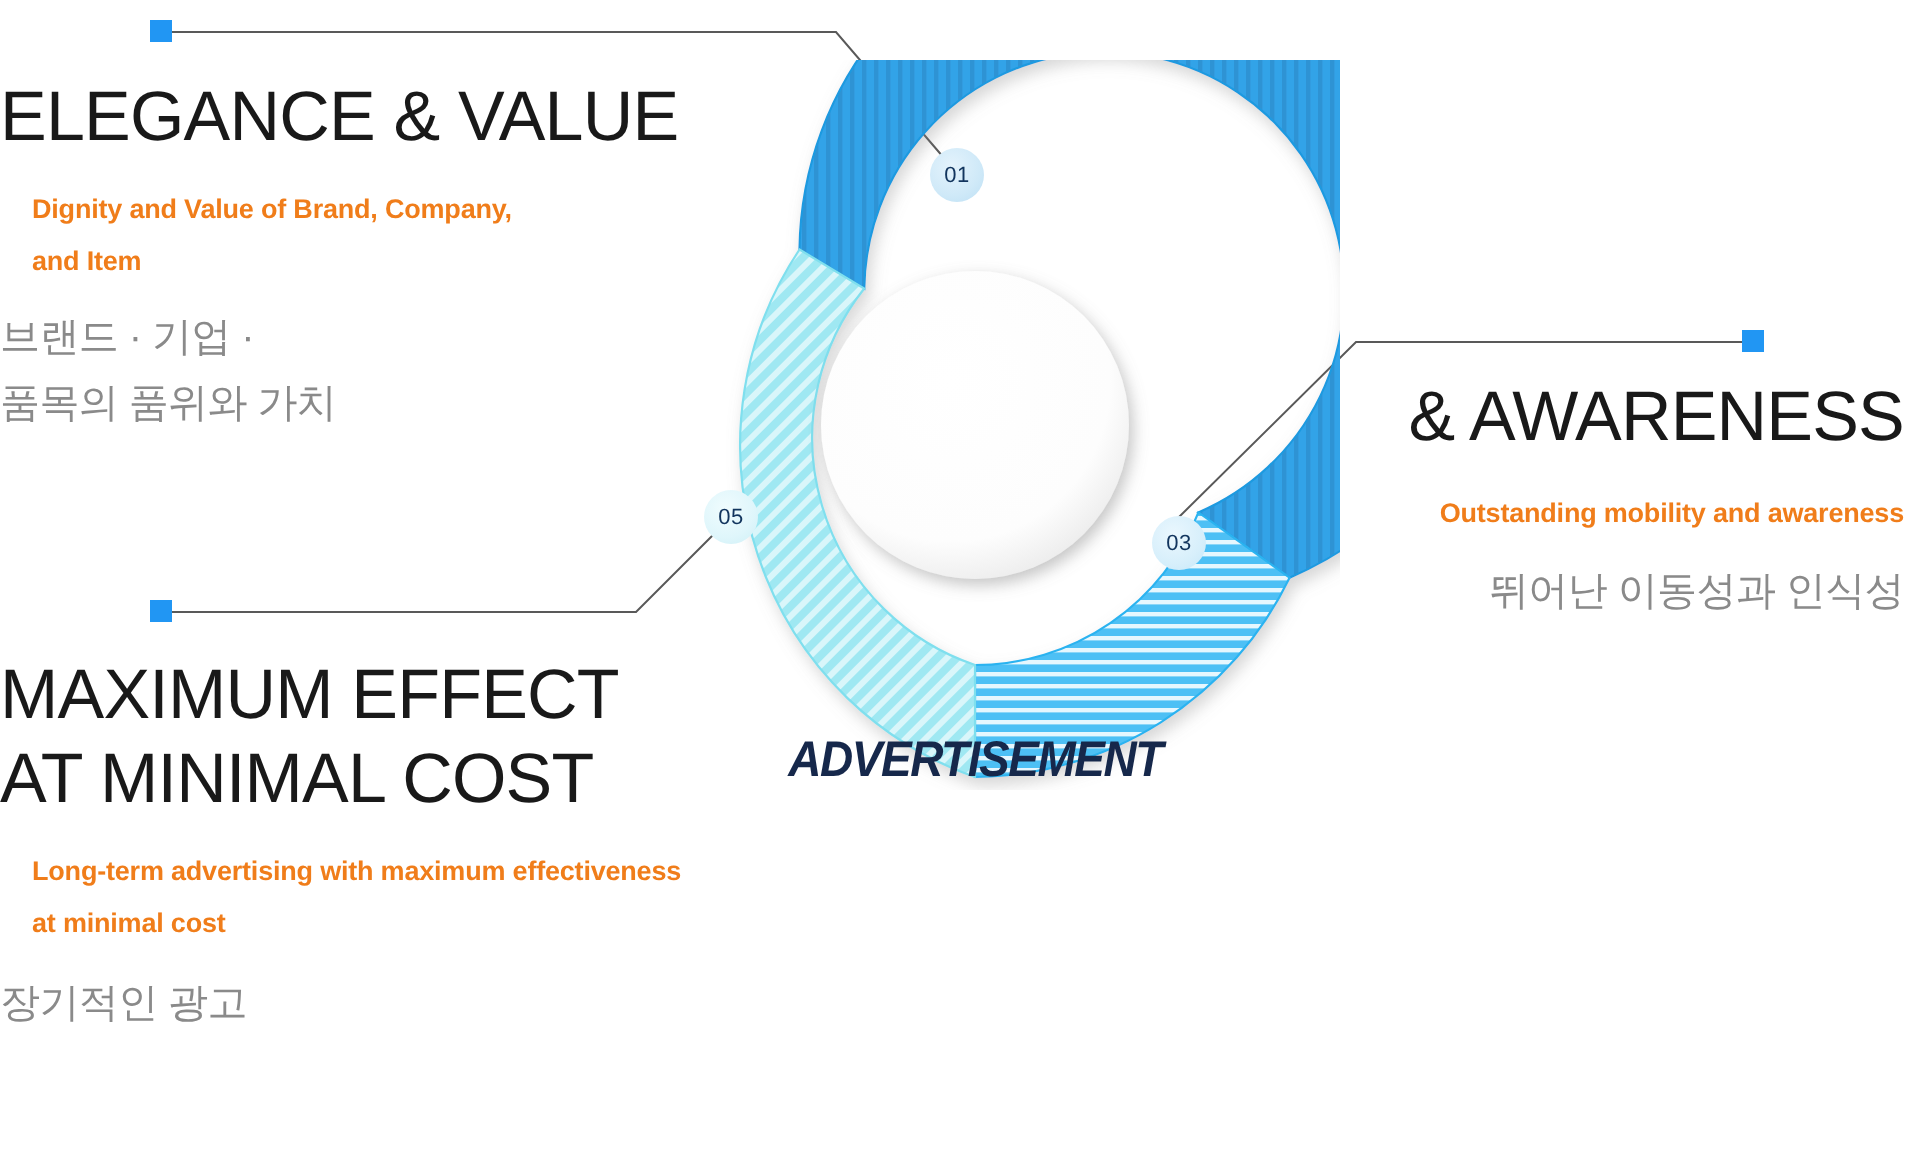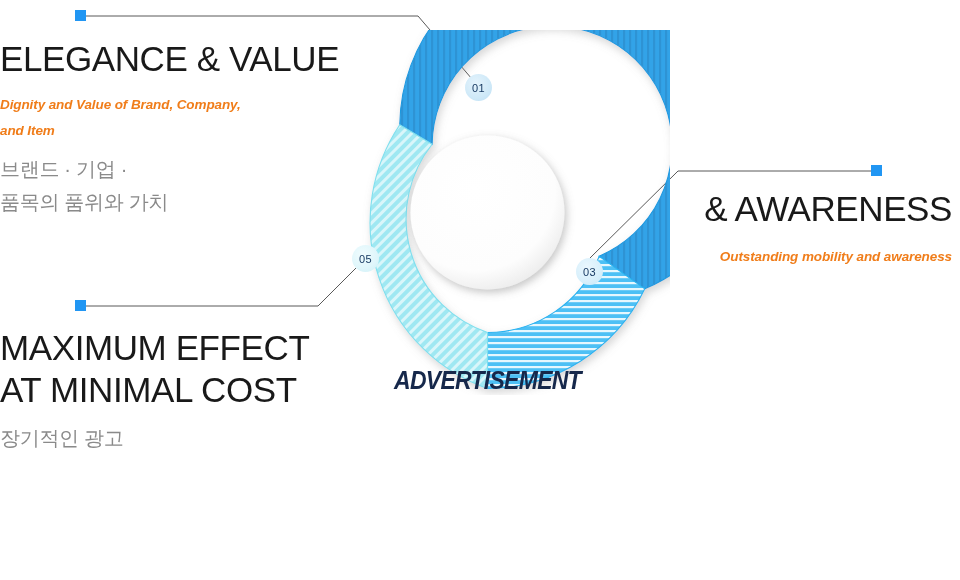--- a/index.html
+++ b/index.html
@@ -45,22 +45,22 @@
     line-height: 42px;
     font-weight: 400;
     letter-spacing: -0.4px;
     white-space: nowrap;
   }
   .block-sub {
     color: #f07d1a;
     font-size: 13.5px;
     line-height: 26px;
     font-weight: bold;
-    font-style: italic;
     letter-spacing: -0.1px;
+    padding-left: 16px;
   }
   .block-kr {
     color: #8a8a8a;
     font-size: 20px;
     line-height: 33px;
     font-weight: 400;
     letter-spacing: -0.3px;
   }
   .align-right {
     text-align: right;
@@ -224,27 +224,34 @@
       <div>브랜드 · 기업 ·</div>
       <div>품목의 품위와 가치</div>
     </div>
   </div>
 
   <div class="block" id="block-left-bottom">
     <div class="block-title">
       <div>MAXIMUM EFFECT</div>
       <div>AT MINIMAL COST</div>
     </div>
+    <div class="block-sub">
+      <div>Long-term advertising with maximum effectiveness</div>
+      <div>at minimal cost</div>
+    </div>
     <div class="block-kr">
       <div>장기적인 광고</div>
     </div>
   </div>
 
   <div class="block align-right" id="block-right">
     <div class="block-title">
       <div>&amp; AWARENESS</div>
     </div>
     <div class="block-sub">
       <div>Outstanding mobility and awareness</div>
     </div>
+    <div class="block-kr">
+      <div>뛰어난 이동성과 인식성</div>
+    </div>
   </div>
 
 </div>
 
 </body></html>

